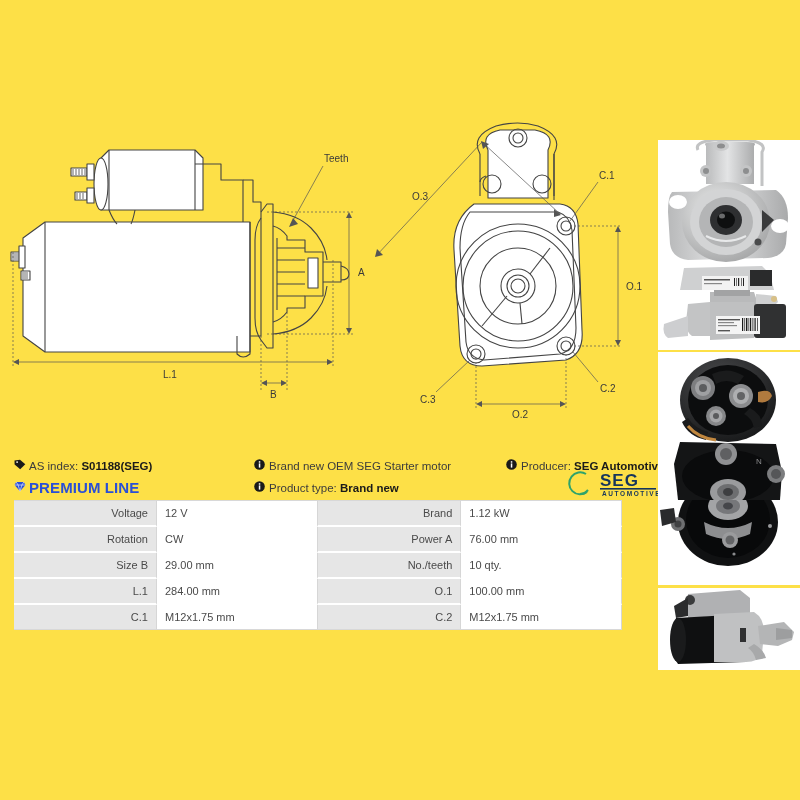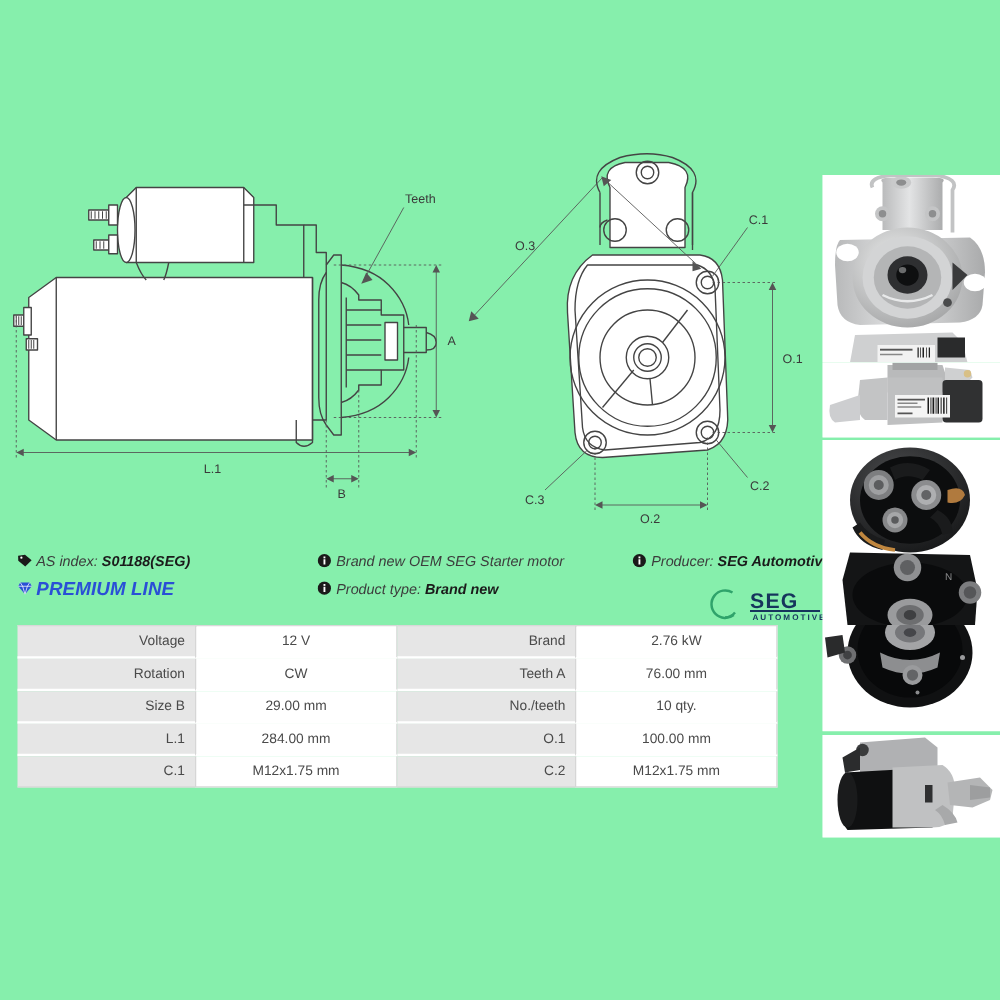--- a/index.html
+++ b/index.html
@@ -1,45 +1,45 @@
 <!DOCTYPE html>
 <html><head>
 <meta charset="utf-8">
 <style>
   html,body{margin:0;padding:0;background:#ffffff;}
   body{width:800px;height:800px;font-family:"Liberation Sans",sans-serif;color:#333;overflow:hidden;}
-  .page{position:relative;width:800px;height:800px;background:#86efac;}
+  .page{position:relative;width:800px;height:800px;background:#fde047;}
 
   
   .drawings{position:absolute;left:0;top:110px;width:660px;height:325px;}
   .dwg{position:absolute;}
   .dwg-left{left:5px;top:30px;}
   .dwg-right{left:370px;top:10px;}
 
   
   .info{position:absolute;left:14px;top:442px;width:650px;height:48px;}
-  .info-col{position:absolute;top:0;font-style:italic;}
+  .info-col{position:absolute;top:16px;}
   .col1{left:0;width:230px;}
   .col2{left:240px;width:250px;}
   .col3{left:492px;width:165px;}
   .info-row{display:flex;align-items:flex-start;height:22px;line-height:16px;font-size:11.5px;color:#3c3c3c;}
   .info-row .ic{flex:0 0 auto;width:15px;display:flex;align-items:center;justify-content:flex-start;padding-top:1px;}
   .info-row .tx{white-space:nowrap;}
   .info-row b{font-weight:bold;color:#1a1a1a;}
   .premium{color:#2a4fd6;font-weight:bold;font-size:15px;letter-spacing:.1px;}
 
   
   .seg-logo{position:absolute;left:560px;top:468px;width:100px;height:30px;}
 
   
   .spec{position:absolute;left:14px;top:500px;width:608px;border-collapse:separate;border-spacing:0;
         font-size:11px;color:#4a4a4a;}
   .spec td{padding:5px 8px;vertical-align:top;line-height:14px;}
   .spec td.lbl{background:#e6e6e6;text-align:right;border-bottom:2px solid #ffffff;}
-  .spec td.val{background:#ffffff;text-align:center;border-bottom:2px solid #ffffff;
+  .spec td.val{background:#ffffff;text-align:left;border-bottom:2px solid #ffffff;
                border-left:1px solid #d6d6d6;border-right:1px solid #d6d6d6;}
   .spec tr:first-child td{border-top:1px solid #d8d8d8;}
   .spec tr:last-child td{border-bottom:1px solid #d8d8d8;}
   .spec td.lbl.c1{width:145px;}
   .spec td.val.c2{width:165px;}
   .spec td.lbl.c3{width:145px;}
   .spec td.val.c4{width:165px;}
 
   
   .photos{position:absolute;left:658px;top:140px;width:142px;height:530px;}
@@ -275,26 +275,26 @@
       <text x="42" y="28" font-family="Liberation Sans, sans-serif" font-size="6.5" font-weight="bold" fill="#16355c" letter-spacing="1.6">AUTOMOTIVE</text>
     </svg>
   </div>
 
   <table class="spec">
     <tbody>
       <tr>
         <td class="lbl c1">Voltage</td>
         <td class="val c2">12 V</td>
         <td class="lbl c3">Brand</td>
-        <td class="val c4">2.76 kW</td>
+        <td class="val c4">1.12 kW</td>
       </tr>
       <tr>
         <td class="lbl c1">Rotation</td>
         <td class="val c2">CW</td>
-        <td class="lbl c3">Teeth A</td>
+        <td class="lbl c3">Power A</td>
         <td class="val c4">76.00 mm</td>
       </tr>
       <tr>
         <td class="lbl c1">Size B</td>
         <td class="val c2">29.00 mm</td>
         <td class="lbl c3">No./teeth</td>
         <td class="val c4">10 qty.</td>
       </tr>
       <tr>
         <td class="lbl c1">L.1</td>

